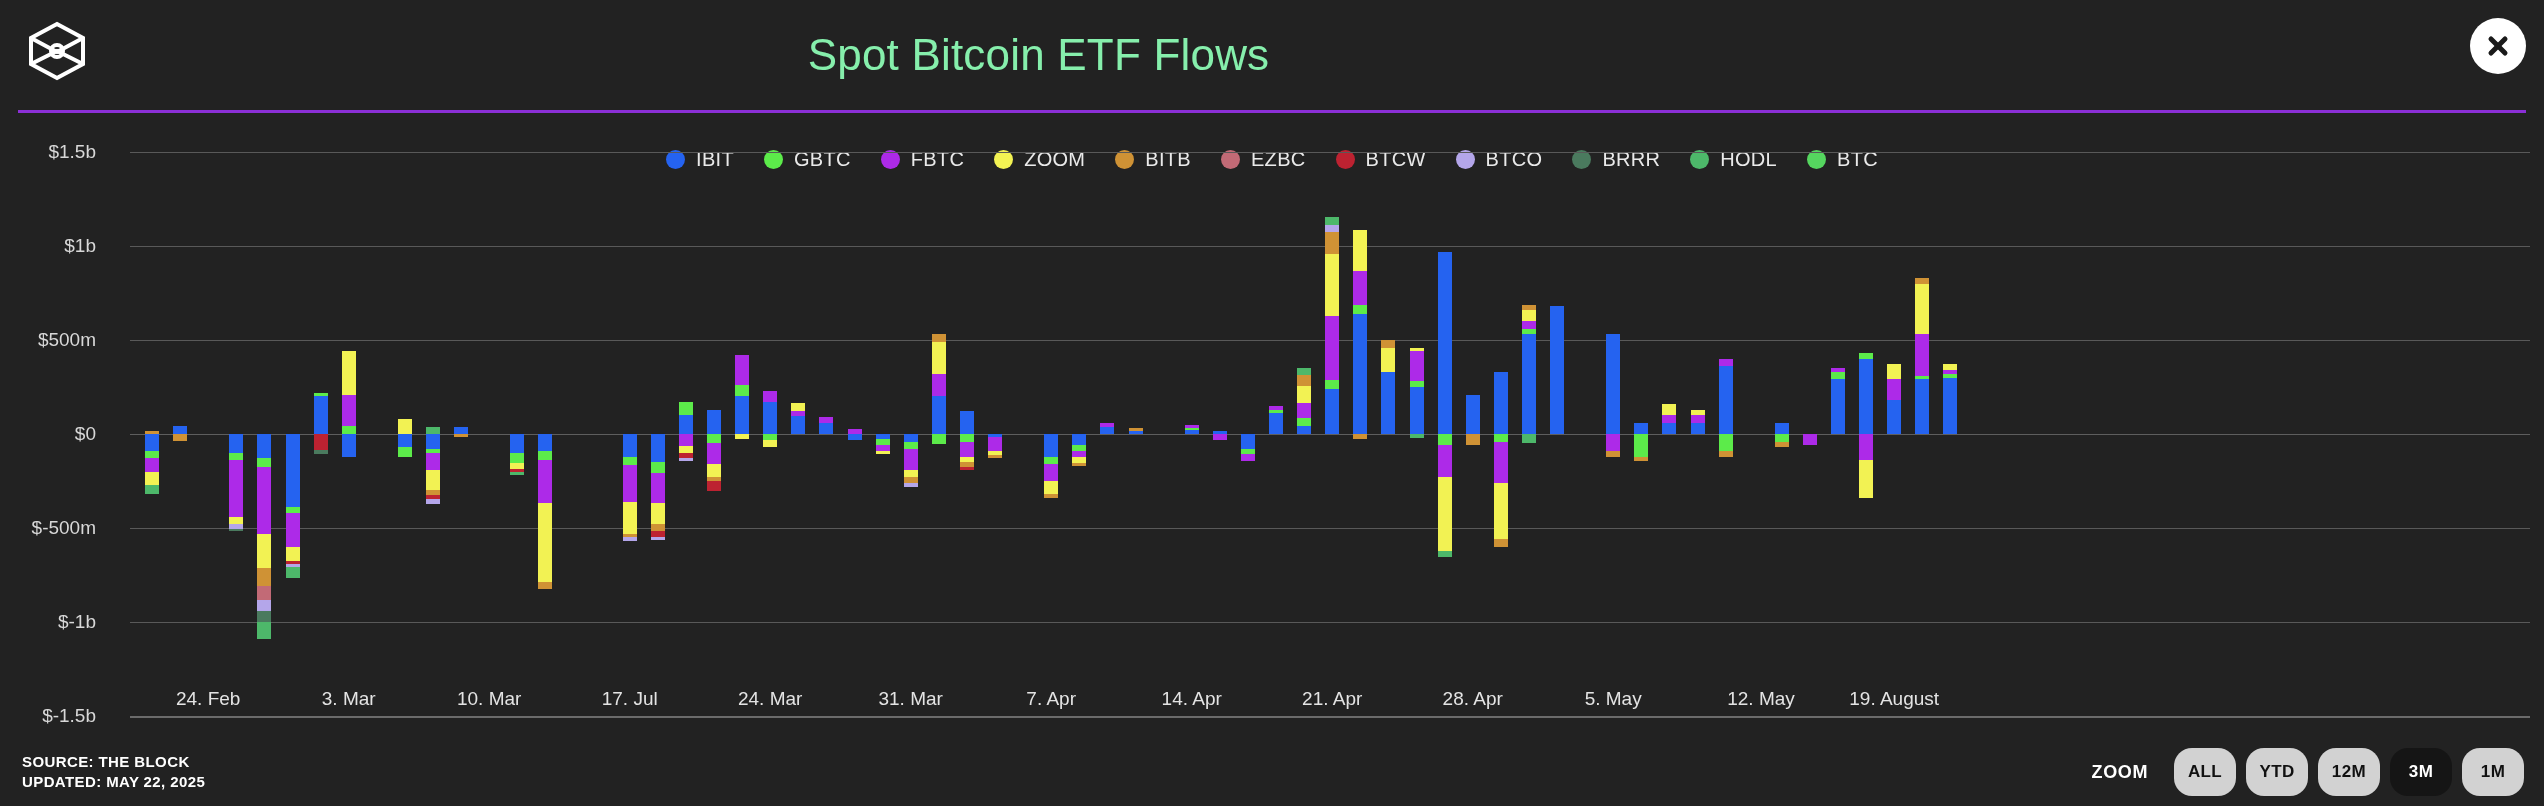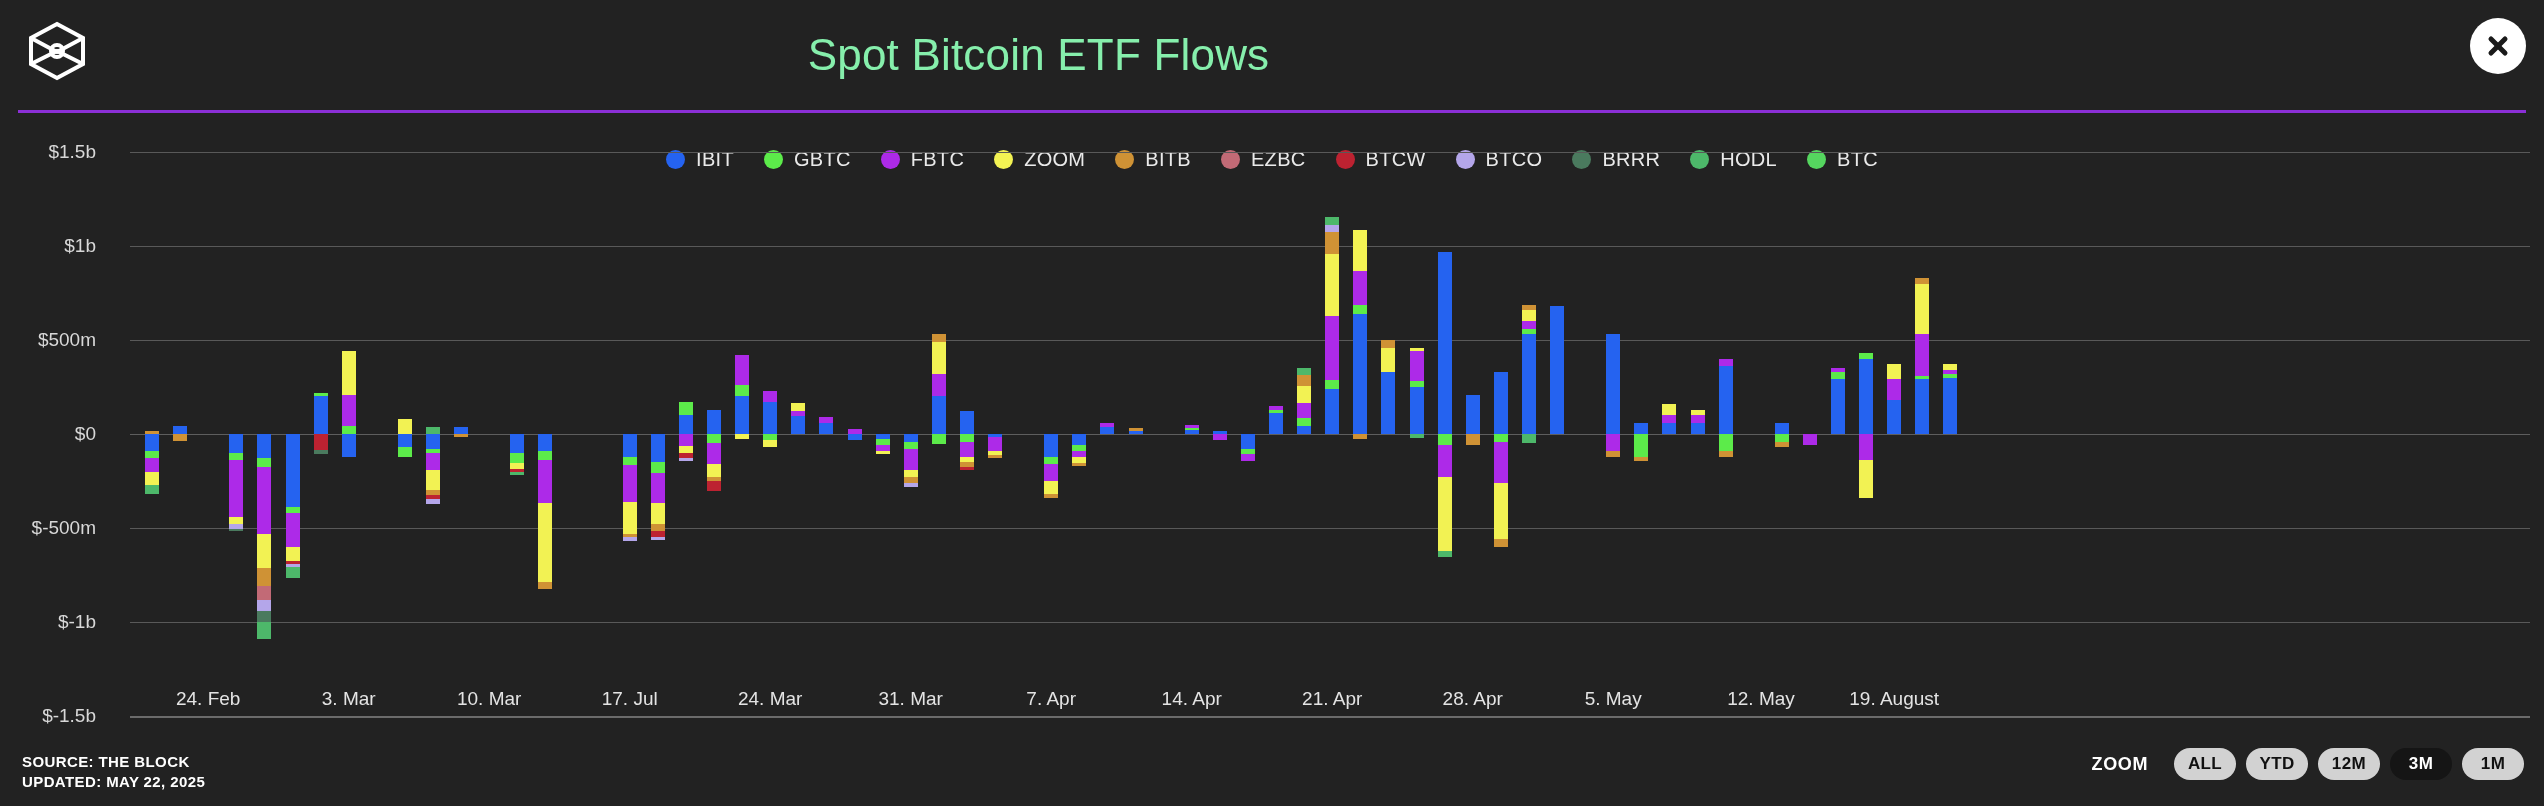--- a/index.html
+++ b/index.html
@@ -100,21 +100,21 @@
   }
   .zoom-wrap {
     position: absolute; right: 20px; top: 748px;
     display: flex; align-items: center;
   }
   .zoom-label {
     font-size: 18px; font-weight: bold; color: #ffffff;
     letter-spacing: 0.6px; margin-right: 16px;
   }
   .zoom-btn {
-    min-width: 62px; height: 32px; margin-left: 10px;
+    min-width: 62px; height: 48px; margin-left: 10px;
     background: #d2d2d2; color: #111111;
     border-radius: 18px;
     display: flex; align-items: center; justify-content: center;
     font-size: 17px; font-weight: bold; letter-spacing: 0.4px;
     cursor: pointer; border: none;
   }
   .zoom-btn.active { background: #151515; color: #ffffff; }
 </style>
 </head>
 <body>

